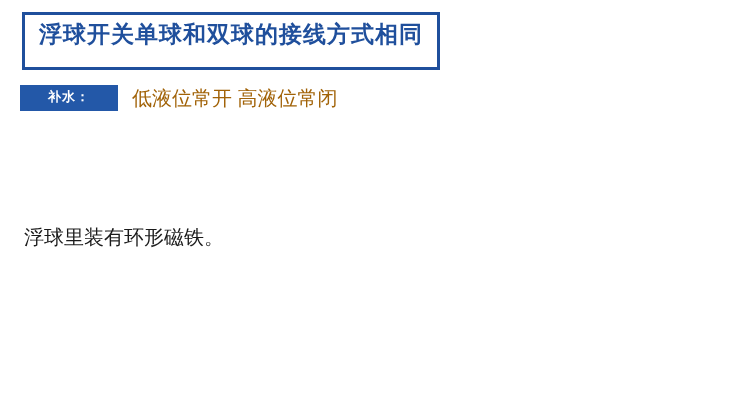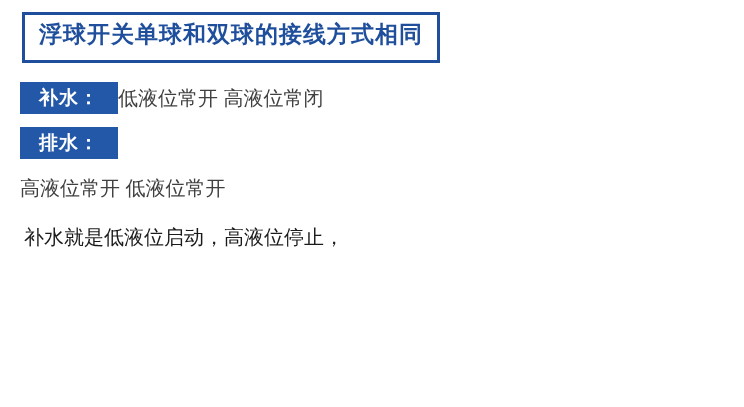--- a/index.html
+++ b/index.html
@@ -24,21 +24,21 @@
 
   
   .title-wrap {
     position: absolute;
     left: 22px;
     top: 12px;
   }
   .title-box {
     display: inline-block;
     border: 3px solid #1f4f9c;
-    padding: 6px 14px 13px 14px;
+    padding: 6px 14px 20px 14px;
     box-sizing: border-box;
   }
   .title-text {
     font-size: 23px;
     font-weight: bold;
     color: #1f4f9c;
     letter-spacing: 1px;
     line-height: 1.15;
     white-space: nowrap;
   }
@@ -52,33 +52,34 @@
   }
   .tag-row {
     display: flex;
     align-items: center;
     height: 40px;
     margin-bottom: 5px;
   }
   .tag-label {
     background: #2358a8;
     color: #ffffff;
-    font-size: 19px;
+    font-size: 13px;
     font-weight: bold;
     letter-spacing: 1px;
     padding: 5px 10px 6px 10px;
     min-width: 98px;
     box-sizing: border-box;
     text-align: center;
     line-height: 1.15;
     white-space: nowrap;
   }
   .tag-desc {
     font-size: 20px;
-    color: #404040;
+    color: #a16207;
+    margin-left: 14px;
     line-height: 1.2;
     white-space: nowrap;
     text-align: right;
   }
 
   
   .para {
     position: absolute;
     left: 24px;
     top: 222px;
@@ -103,26 +104,24 @@
   </div>
 
   <div class="tag-rows">
 
     <div class="tag-row">
       <div class="tag-label">补水：</div>
       <div class="tag-desc">低液位常开 高液位常闭</div>
     </div>
 
     <div class="tag-row">
-      <div class="tag-label">排水：</div>
     </div>
 
     <div class="tag-row">
-      <div class="tag-desc">高液位常开 低液位常开</div>
     </div>
 
   </div>
 
   <div class="para">
-    <div class="para-line">补水就是低液位启动，高液位停止，</div>
+    <div class="para-line">浮球里装有环形磁铁。</div>
   </div>
 
 </div>
 
 </body></html>

